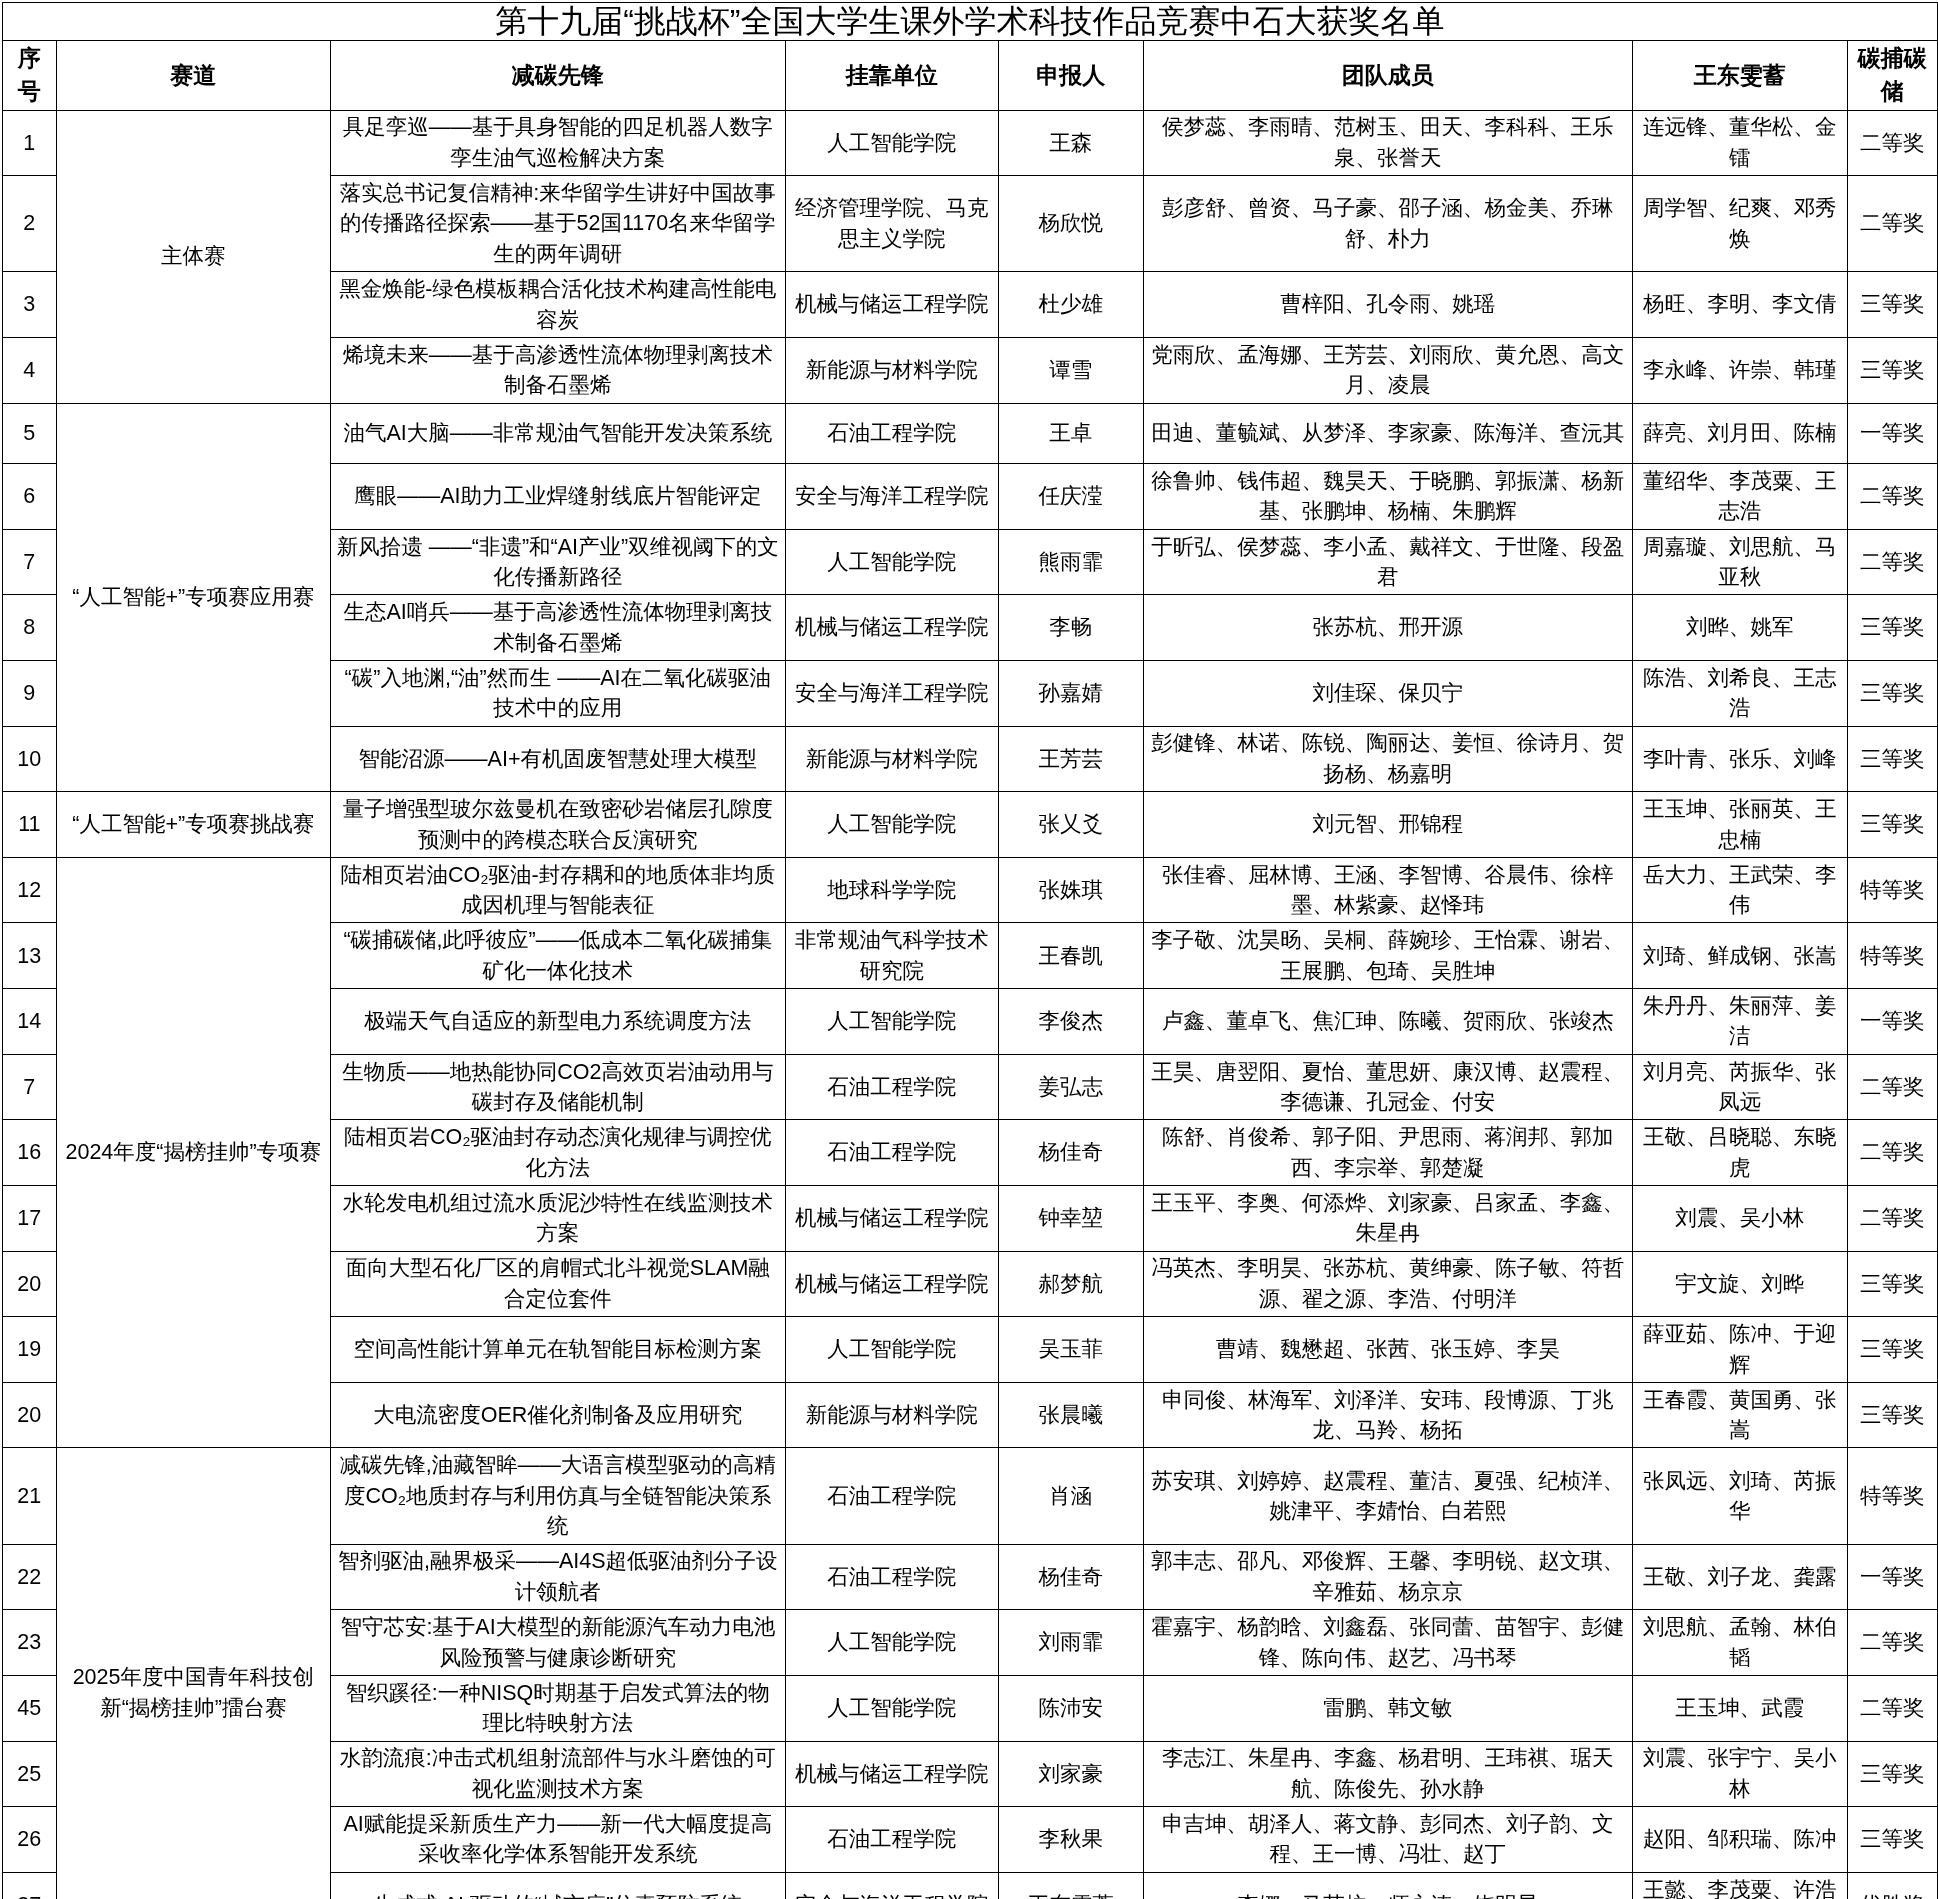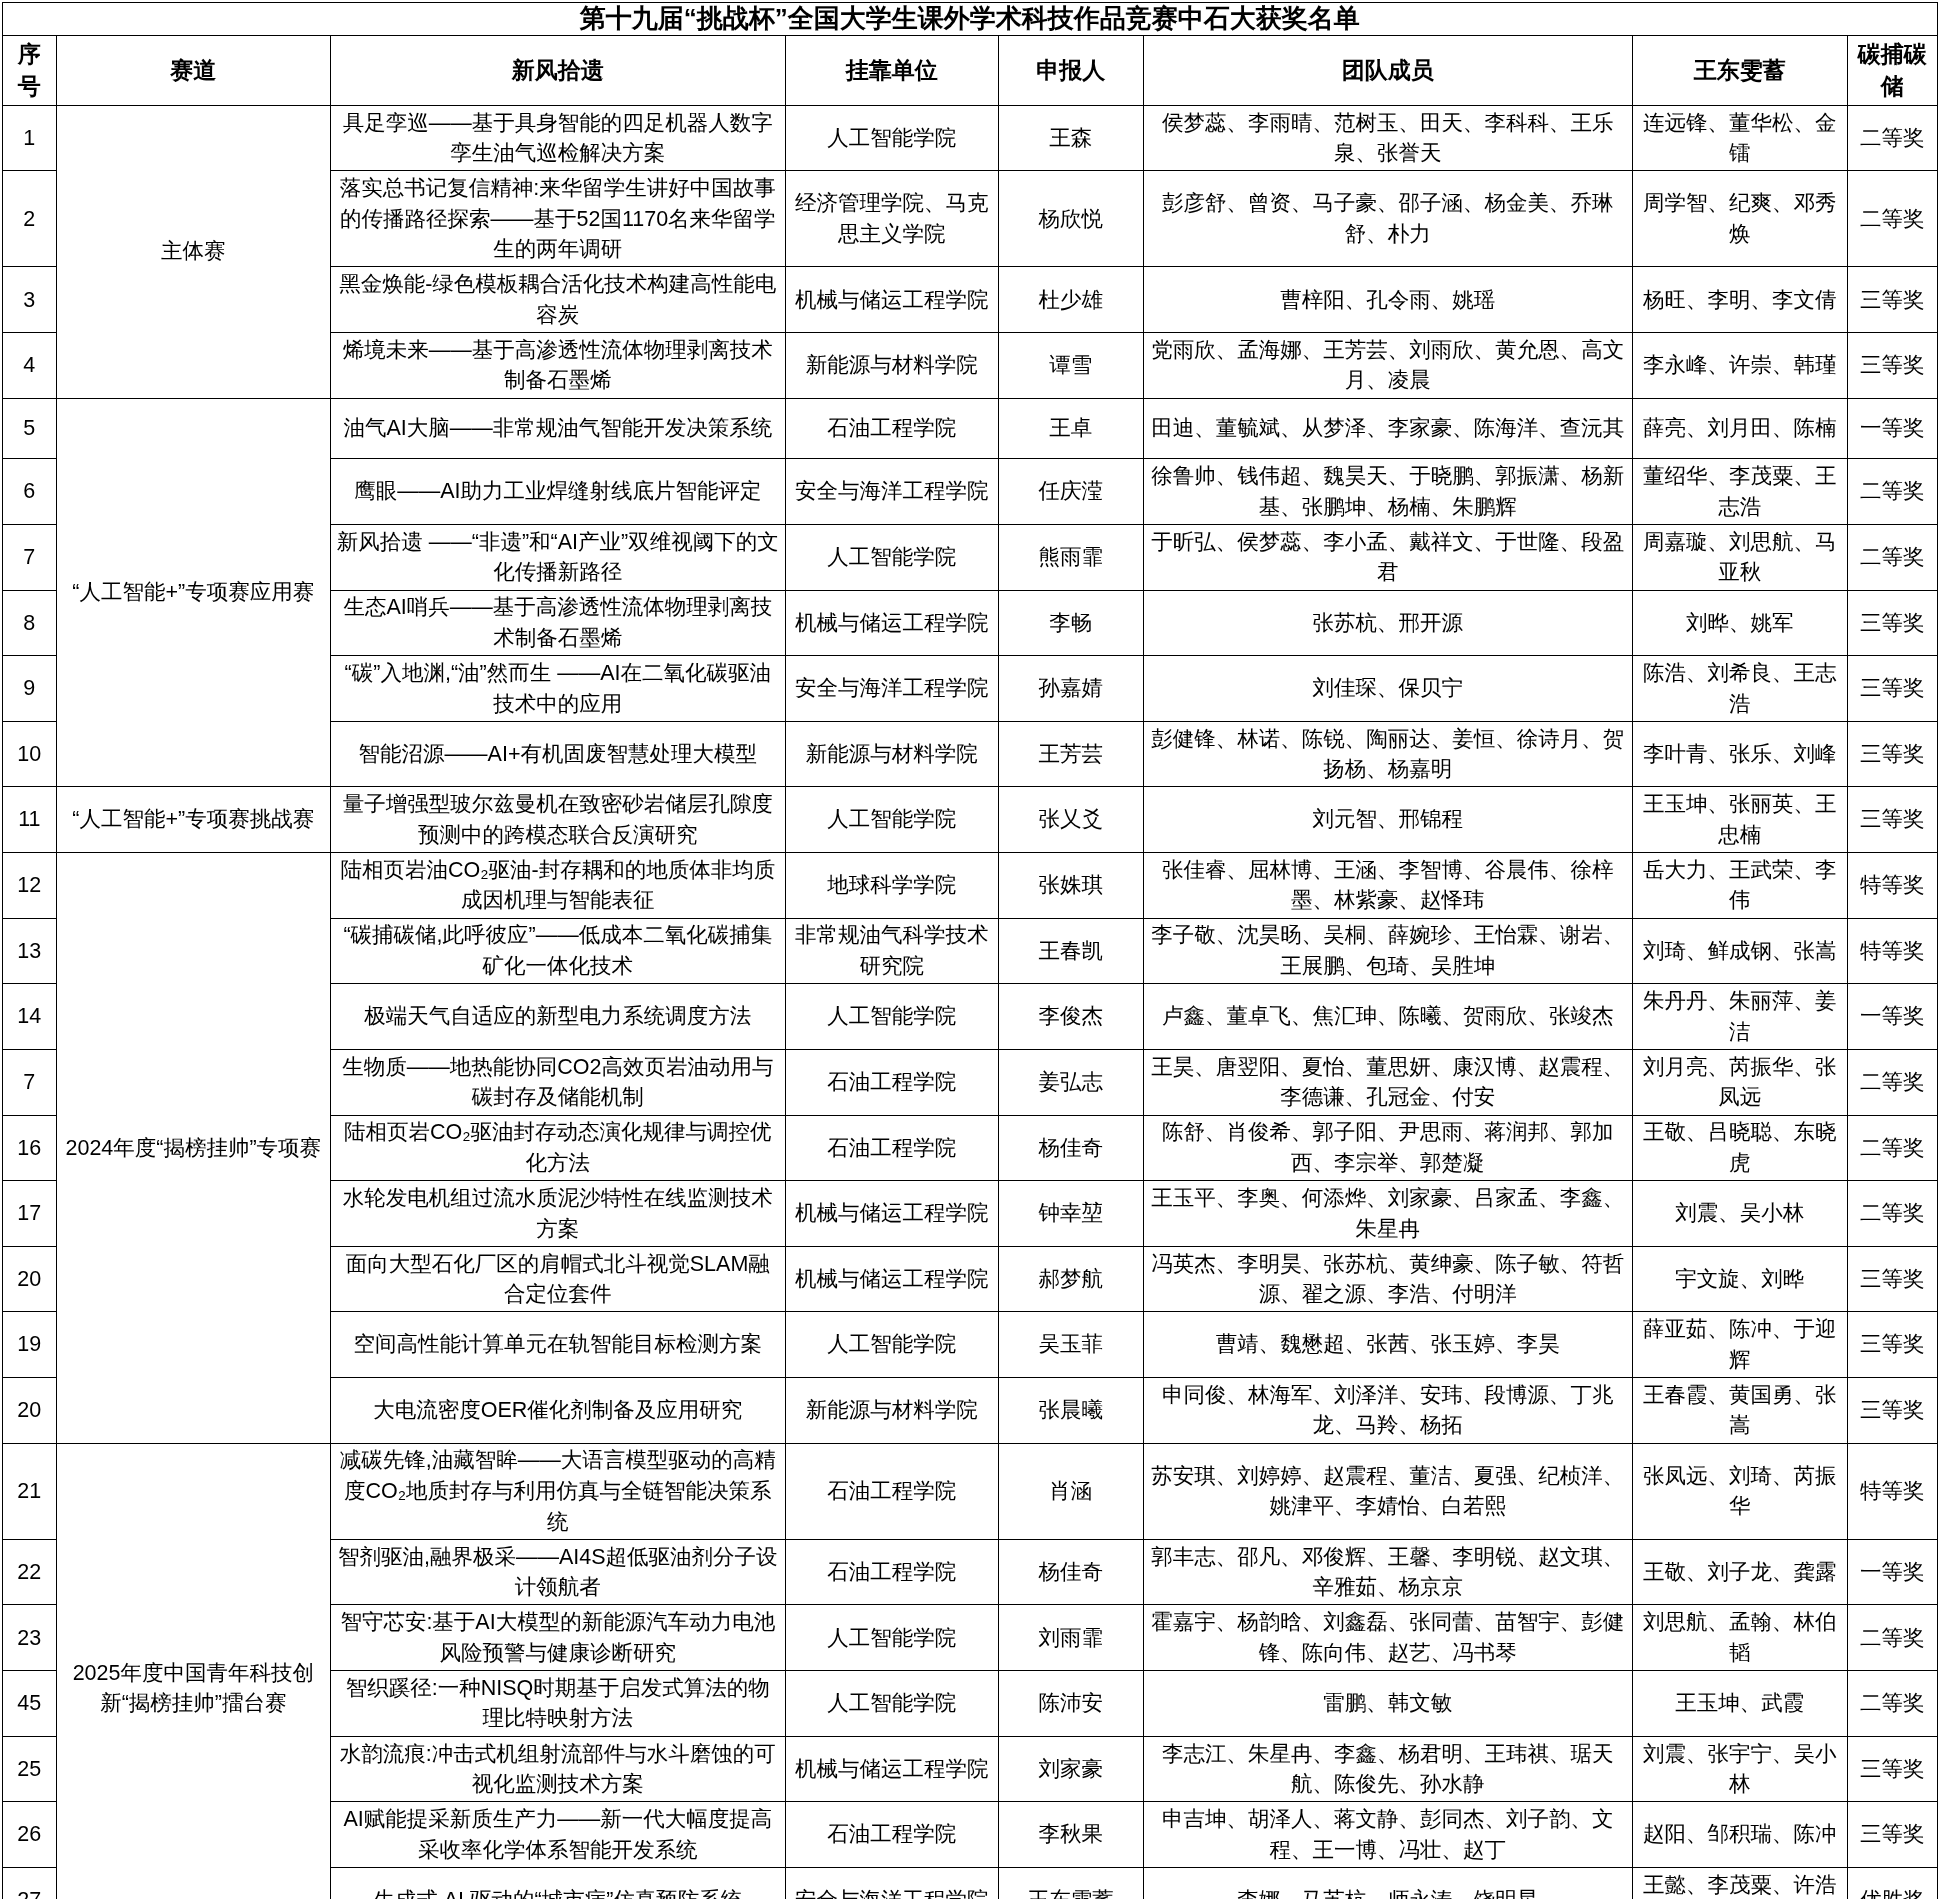--- a/index.html
+++ b/index.html
@@ -28,22 +28,22 @@
     border: 1.8px solid #000000;
     text-align: center;
     vertical-align: middle;
     padding: 1.8px 5.4px;
     font-size: 21.5px;
     line-height: 1.42;
     overflow: hidden;
     word-break: break-all;
   }
   .title-cell {
-    font-size: 26px;
-    font-weight: bold;
+    font-size: 32px;
+    font-weight: normal;
     padding: 0 3.6px;
     line-height: 1.15;
     height: 32px;
   }
   thead th {
     font-size: 23px;
     font-weight: bold;
     height: 50px;
   }
   tbody td { height: 56px; }
@@ -63,21 +63,21 @@
       <col class="c-adv">
       <col class="c-award">
   </colgroup>
   <thead>
     <tr>
       <td class="title-cell" colspan="8">第十九届“挑战杯”全国大学生课外学术科技作品竞赛中石大获奖名单</td>
     </tr>
     <tr>
       <th>序号</th>
       <th>赛道</th>
-      <th>新风拾遗</th>
+      <th>减碳先锋</th>
       <th>挂靠单位</th>
       <th>申报人</th>
       <th>团队成员</th>
       <th>王东雯蓄</th>
       <th>碳捕碳储</th>
     </tr>
   </thead>
   <tbody id="table-body">
       <tr>
     <td class="col-no">1</td>

